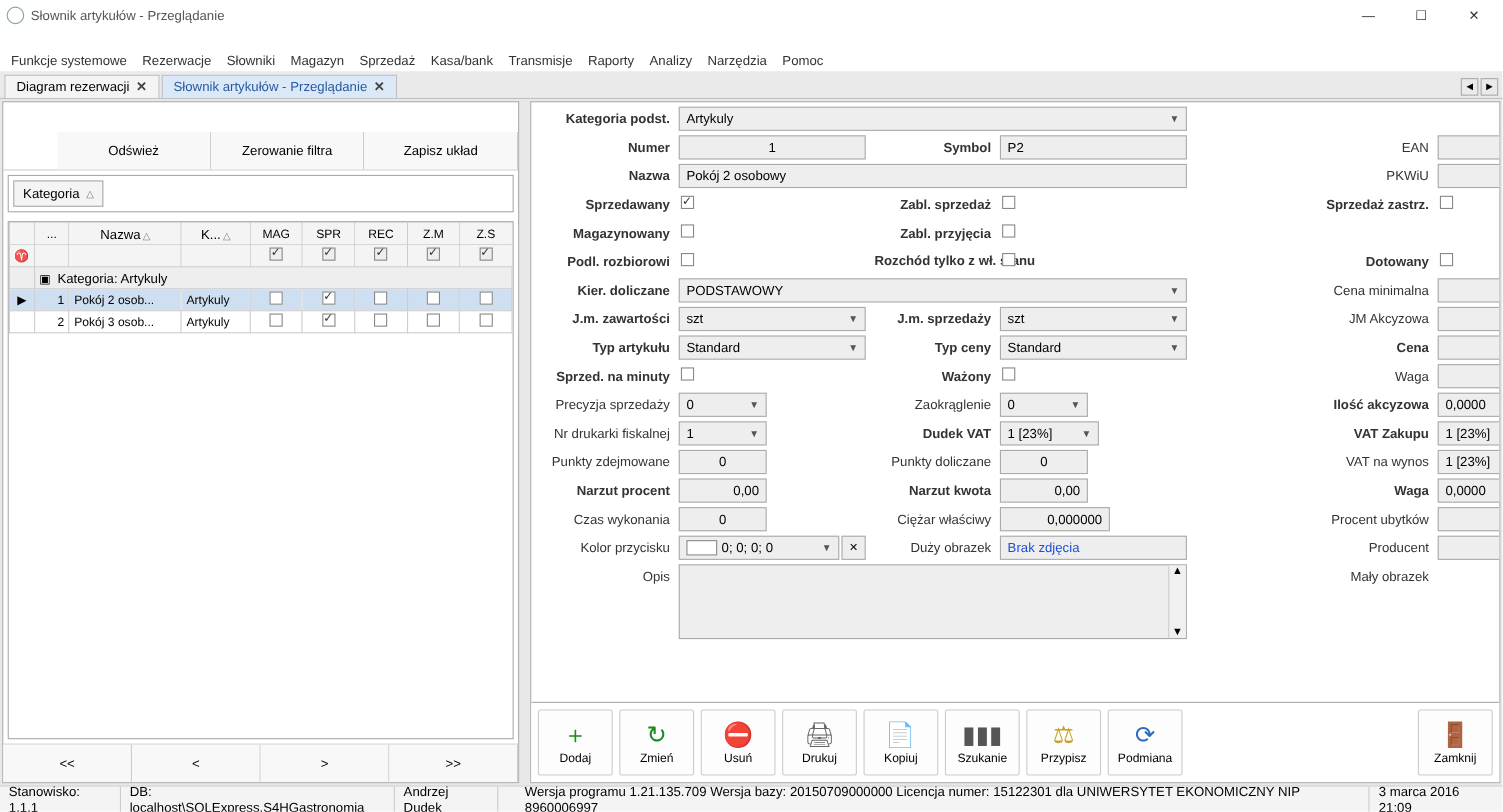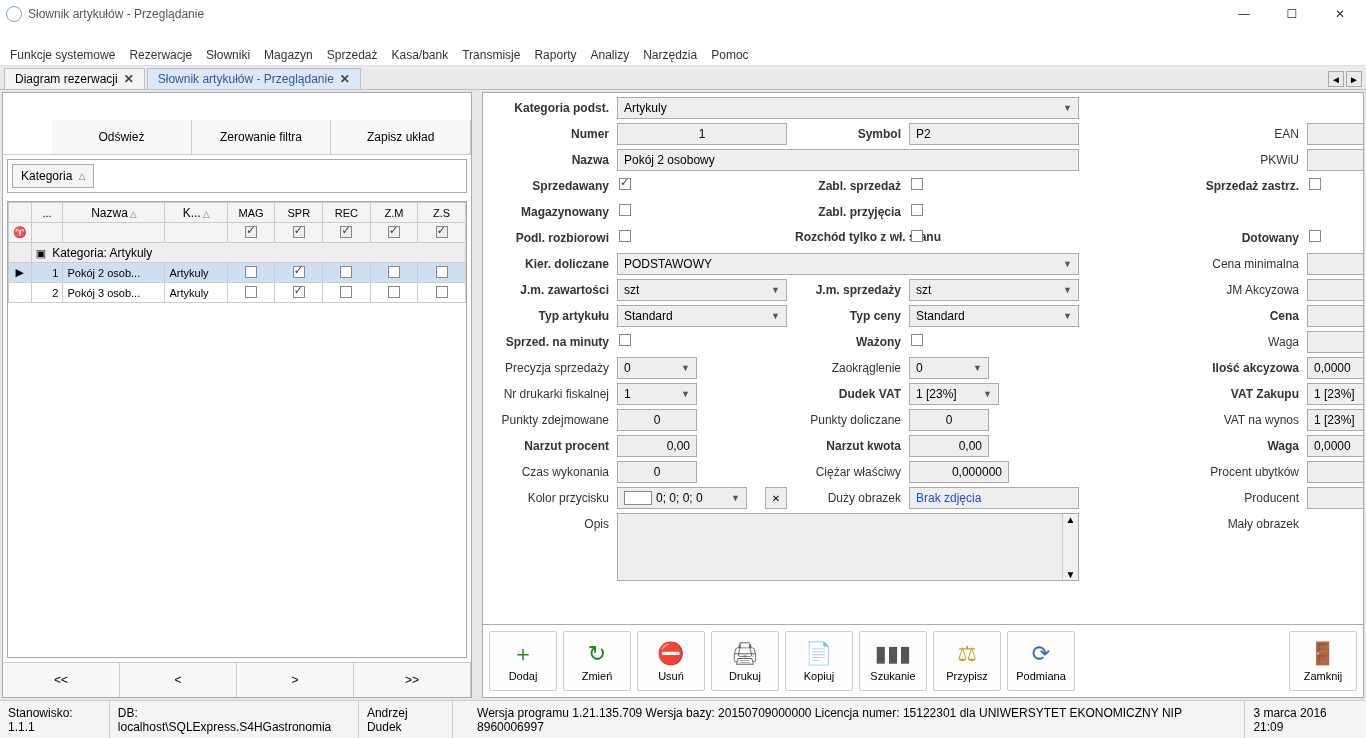--- a/index.html
+++ b/index.html
@@ -47,37 +47,37 @@
 .lbl.b { font-weight: bold; }
 .val, .sel, .txt { border: 1px solid #aaa; background: #fff; padding: 3px 6px; height: 22px; }
 .val.ro { background: #eee; }
 .sel { display: flex; align-items: center; justify-content: space-between; background: #eee; }
 .sel .arr { font-size: 9px; color: #555; }
 .chkbox { padding: 3px 2px; }
 .wide { grid-column: span 3; }
 .opis { grid-column: 2 / span 3; }
 .opisarea { border: 1px solid #aaa; background: #eee; height: 68px; position: relative; }
 .opisarea .sbar { position: absolute; right: 0; top: 0; bottom: 0; width: 16px; background: #f0f0f0; display: flex; flex-direction: column; justify-content: space-between; align-items: center; border-left: 1px solid #ccc; }
-.btnfield { display: flex; gap: 18px; }
+.btnfield { display: flex; gap: 2px; }
 .btnfield .mini { width: 22px; height: 22px; border: 1px solid #aaa; background: #eee; display: flex; align-items: center; justify-content: center; font-size: 10px; }
 .actionbar { border-top: 1px solid #aaa; padding: 6px; display: flex; gap: 6px; background: #fff; }
 .actionbar .spacer { flex: 1; }
 .actbtn { width: 68px; height: 60px; border: 1px solid #ccc; border-radius: 2px; display: flex; flex-direction: column; align-items: center; justify-content: center; gap: 2px; background: #fdfdfd; }
 .actbtn .ico { width: 28px; height: 28px; display: flex; align-items: center; justify-content: center; font-size: 22px; }
 .actbtn .lab { font-size: 11px; }
 .ico-add { color: #1a8a1a; }
 .ico-edit { color: #1a8a1a; }
 .ico-del { color: #c33; }
 .ico-print { color: #666; }
 .ico-copy { color: #3a7abd; }
 .ico-search { color: #555; }
 .ico-assign { color: #c9a227; }
 .ico-swap { color: #2d6cbf; }
 .ico-close { color: #b98f3a; }
-.statusbar { height: 38px; background: #f4f4f4; border-top: 1px solid #ccc; display: flex; align-items: center; font-size: 11px; }
+.statusbar { height: 24px; background: #f4f4f4; border-top: 1px solid #ccc; display: flex; align-items: center; font-size: 11px; }
 .statusbar .cell { padding: 0 8px; border-right: 1px solid #ccc; height: 100%; display: flex; align-items: center; }
 .statusbar .flex { flex: 1; }
 .sortic { font-size: 9px; color: #777; margin-left: 2px; }
 .small { font-size: 10px; }
 .colorswatch { width: 28px; height: 14px; border: 1px solid #888; background: #fff; display: inline-block; vertical-align: middle; margin-right: 4px; }
 </style>
 </head>
 <body>
 
 <div class="titlebar">

